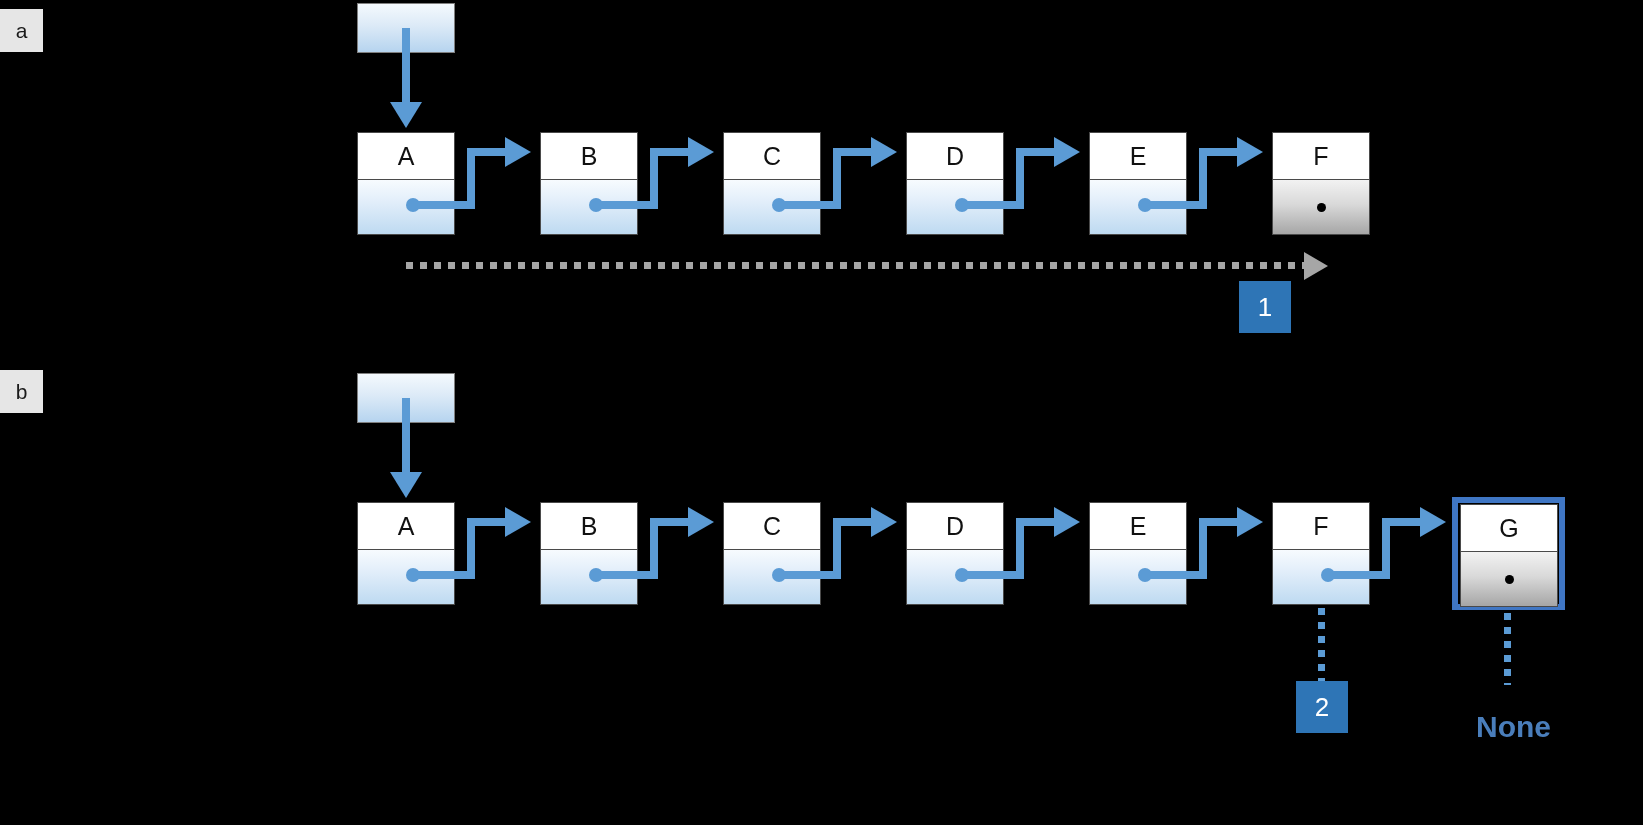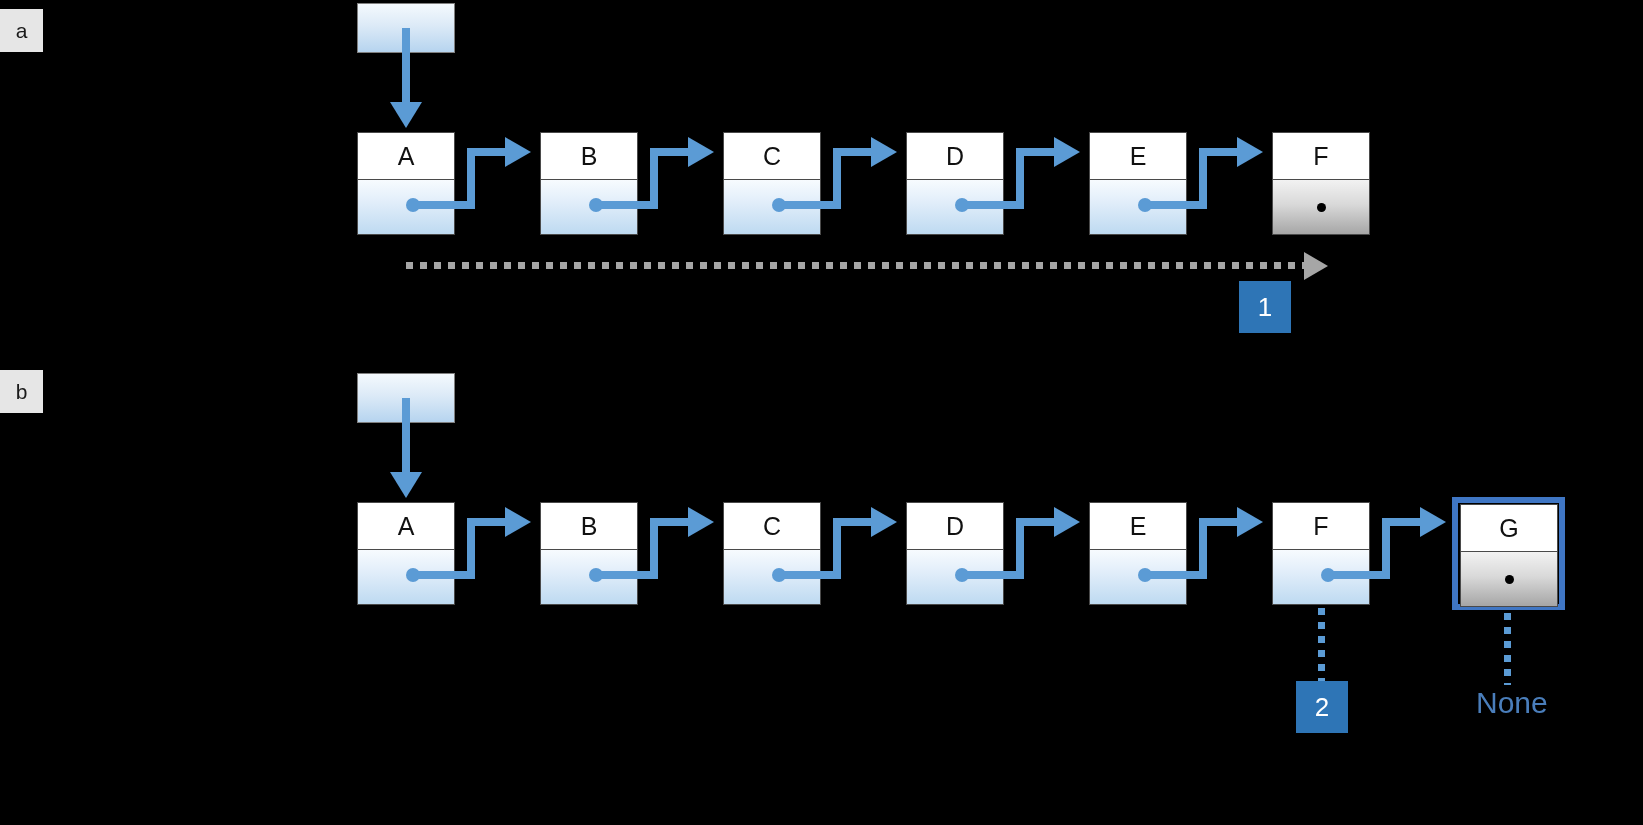--- a/index.html
+++ b/index.html
@@ -325,15 +325,15 @@
   <div class="ptr-dot" style="left:1321px; top:568px;"></div>
   <div class="seg-h" style="left:1327px; top:571px; width:63px;"></div>
   <div class="seg-v" style="left:1382px; top:518px; height:56px;"></div>
   <div class="seg-h" style="left:1382px; top:518px; width:42px;"></div>
   <div class="arrow-right" style="left:1420px; top:507px;"></div>
 
   <div class="dotted-v" style="left:1318px; top:608px; height:74px;"></div>
   <div class="step-badge" style="left:1296px; top:681px;">2</div>
 
   <div class="dotted-v" style="left:1504px; top:613px; height:72px;"></div>
-  <div class="none-label" style="left:1476px; top:686px;">None</div>
+  <div class="none-label" style="left:1476px; top:710px;font-weight:bold;">None</div>
 
 </div>
 
 </body></html>

